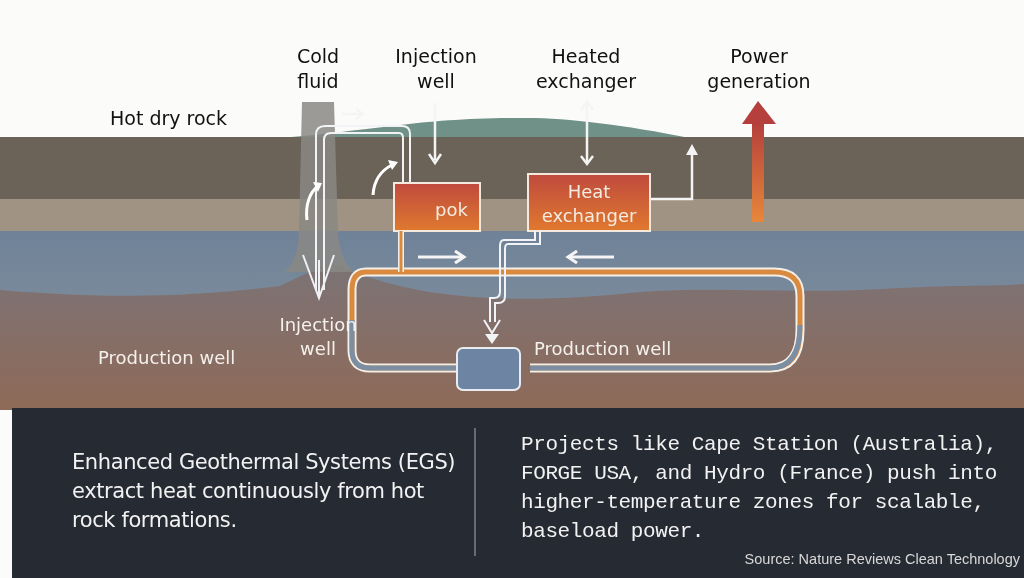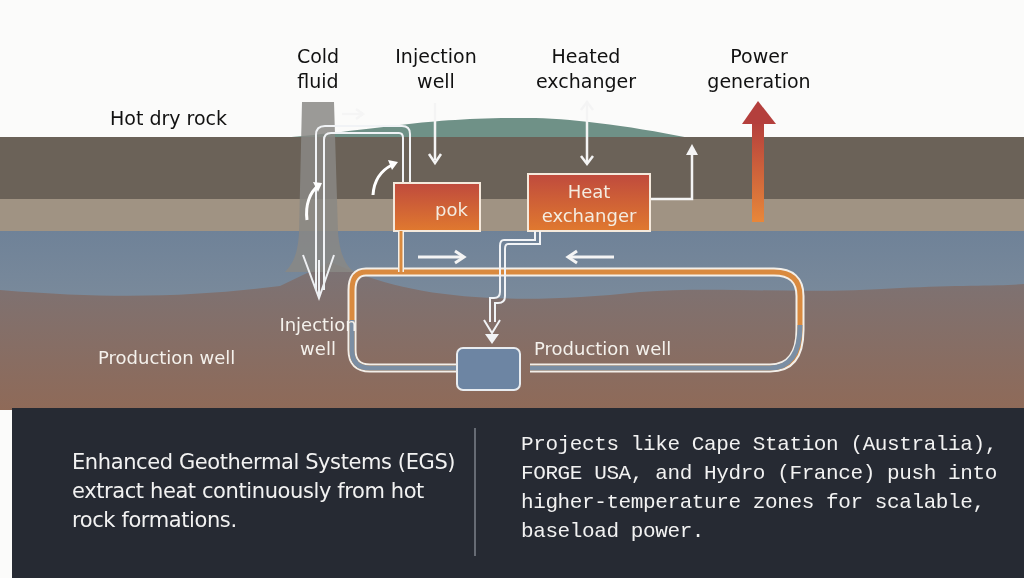--- a/index.html
+++ b/index.html
@@ -136,13 +136,14 @@
   <text class="lbl-light" x="318" y="355" text-anchor="middle">well</text>
   <text class="lbl-light" x="98" y="364">Production well</text>
   <text class="lbl-light" x="534" y="355">Production well</text>
 </svg>
 </div>
 
 <div id="caption">
   <div class="cap-left">Enhanced Geothermal Systems (EGS) extract heat continuously from hot rock formations.</div>
   <div class="cap-div"></div>
   <div class="cap-right">Projects like Cape Station (Australia), FORGE USA, and Hydro (France) push into higher-temperature zones for scalable, baseload power.</div>
+  <div class="cap-source">Source: Nature Reviews Clean Technology</div>
 </div>
 
 </body></html>

